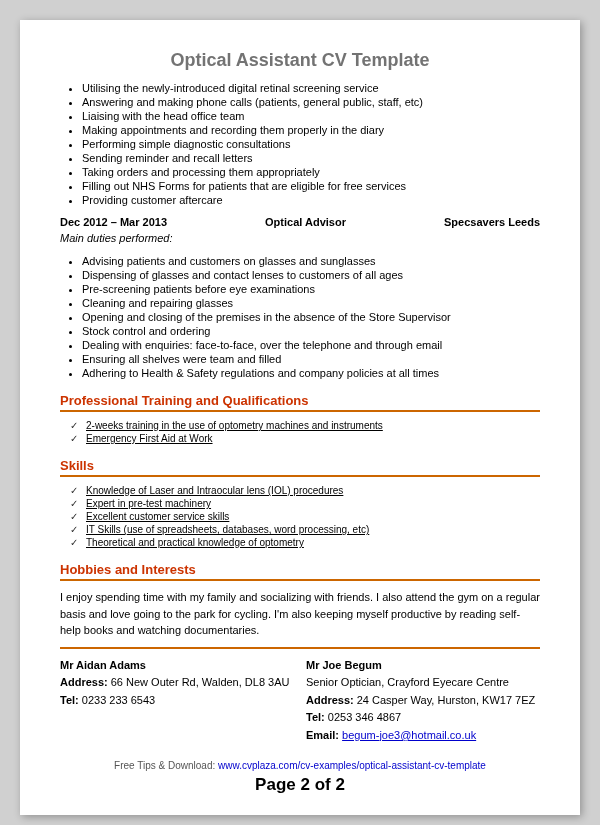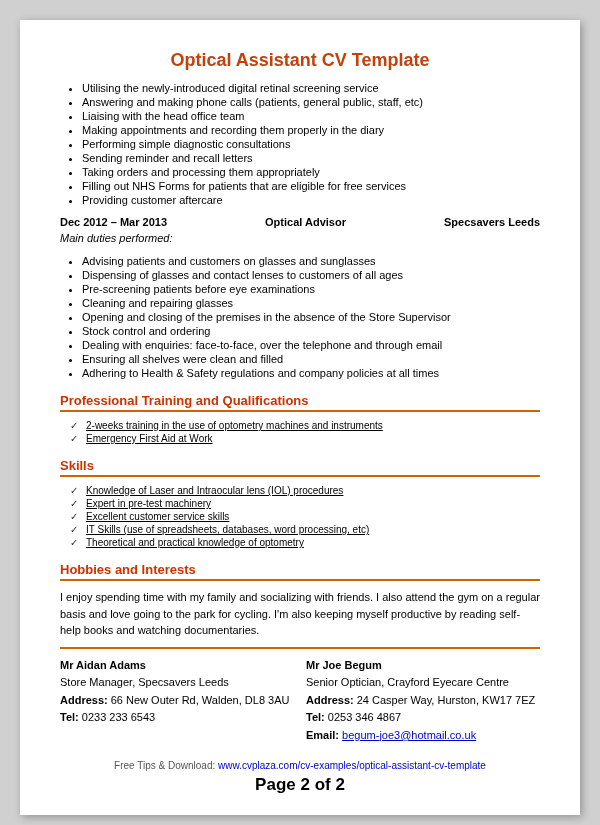--- a/index.html
+++ b/index.html
@@ -14,21 +14,21 @@
     }
     .page {
       background: #fff;
       width: 560px;
       margin: 20px auto;
       padding: 30px 40px 20px 40px;
       box-shadow: 2px 2px 8px rgba(0,0,0,0.3);
     }
     .main-title {
       text-align: center;
-      color: #c2410c;
+      color: #737373;
       font-size: 18px;
       font-weight: bold;
       margin-bottom: 10px;
     }
     ul.bullet-list {
       list-style: disc;
       margin-left: 22px;
       margin-bottom: 8px;
       margin-top: 11px;
     }
@@ -149,21 +149,21 @@
   <div class="main-duties">Main duties performed:</div>
 
   <ul class="bullet-list">
     <li>Advising patients and customers on glasses and sunglasses</li>
     <li>Dispensing of glasses and contact lenses to customers of all ages</li>
     <li>Pre-screening patients before eye examinations</li>
     <li>Cleaning and repairing glasses</li>
     <li>Opening and closing of the premises in the absence of the Store Supervisor</li>
     <li>Stock control and ordering</li>
     <li>Dealing with enquiries: face-to-face, over the telephone and through email</li>
-    <li>Ensuring all shelves were clean and filled</li>
+    <li>Ensuring all shelves were team and filled</li>
     <li>Adhering to Health &amp; Safety regulations and company policies at all times</li>
   </ul>
 
   <div class="section-heading">Professional Training and Qualifications</div>
   <hr class="orange-line">
 
   <ul class="check-list">
     <li>2-weeks training in the use of optometry machines and instruments</li>
     <li>Emergency First Aid at Work</li>
   </ul>
@@ -182,21 +182,20 @@
   <div class="section-heading">Hobbies and Interests</div>
   <hr class="orange-line">
 
   <p class="hobbies-text">I enjoy spending time with my family and socializing with friends. I also attend the gym on a regular basis and love going to the park for cycling. I'm also keeping myself productive by reading self-help books and watching documentaries.</p>
 
   <hr class="orange-line">
 
   <div class="references-grid">
     <div class="ref-block">
       <div class="ref-name">Mr Aidan Adams</div>
-      <div>Store Manager, Specsavers Leeds</div>
       <div>
         <strong>Address:</strong>
         <span>66 New Outer Rd, Walden, DL8 3AU</span>
       </div>
       <div>
         <strong>Tel:</strong>
         <span>0233 233 6543</span>
       </div>
     </div>
     <div class="ref-block">

